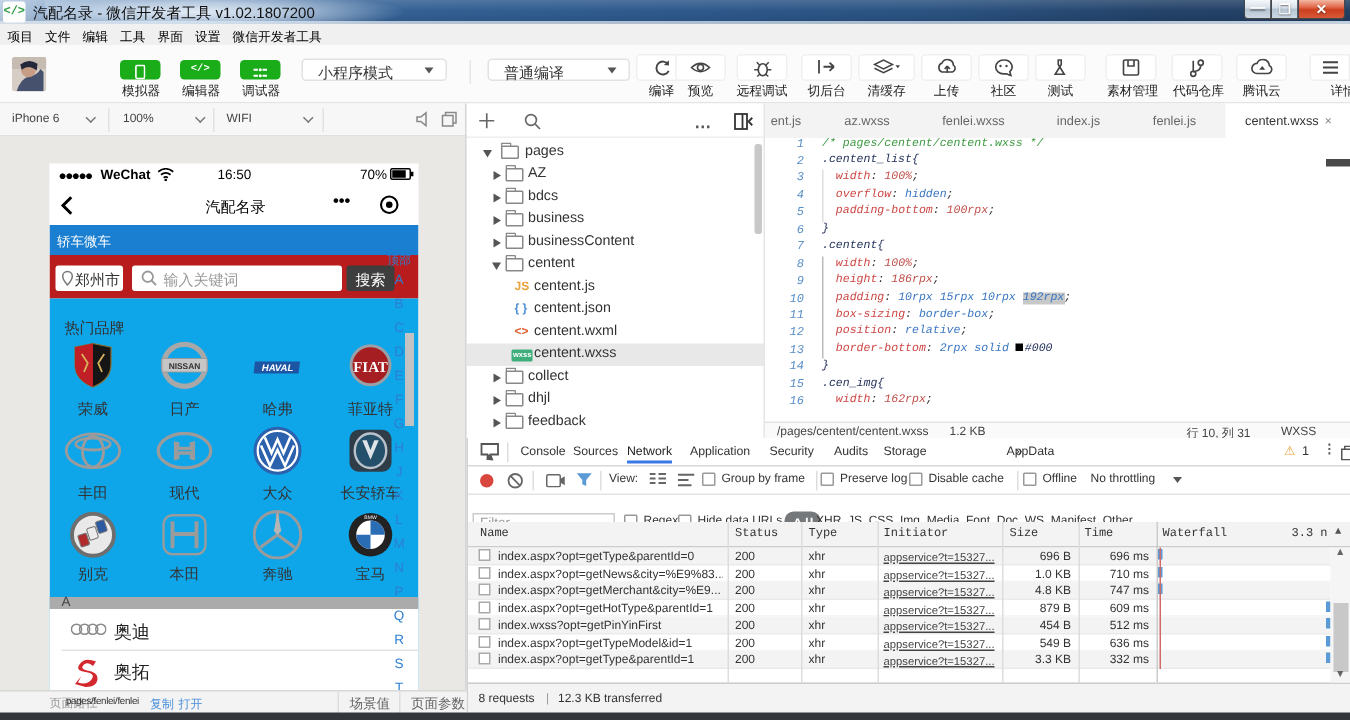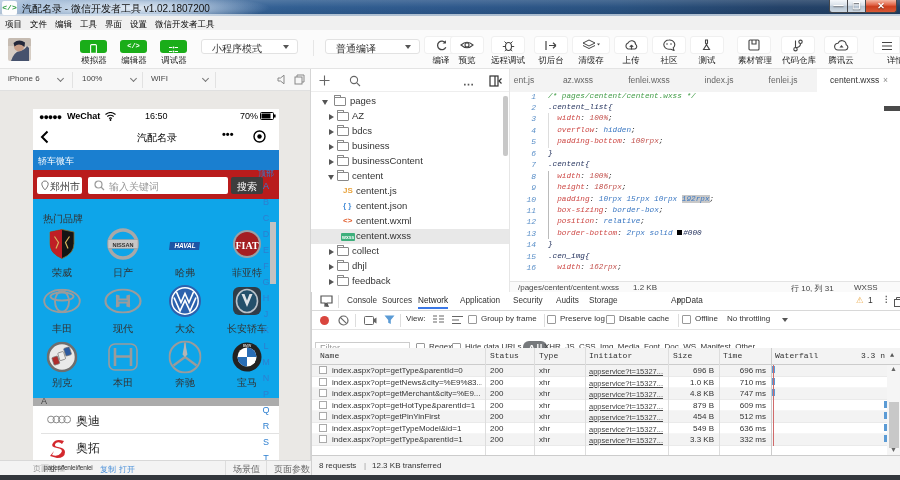--- a/index.html
+++ b/index.html
@@ -658,21 +658,21 @@
           <span class="nm">index.aspx?opt=getHotType&amp;parentId=1</span>
           <span style="left:178px;">200</span>
           <span style="left:227px;">xhr</span>
           <span class="init" style="left:277px;">appservice?t=15327...</span>
           <span class="rsz">879 B</span>
           <span class="rtm">609 ms</span>
           <span class="wfb" style="left:571.5px;"></span>
         </div>
       <div class="nrow" style="top:46px;background:#f3f3f3;">
           <span class="ncb"></span>
-          <span class="nm">index.aspx?opt=getPinYinFirst</span>
+          <span class="nm">index.wxss?opt=getPinYinFirst</span>
           <span style="left:178px;">200</span>
           <span style="left:227px;">xhr</span>
           <span class="init" style="left:277px;">appservice?t=15327...</span>
           <span class="rsz">454 B</span>
           <span class="rtm">512 ms</span>
           <span class="wfb" style="left:571.5px;"></span>
         </div>
       <div class="nrow" style="top:57.5px;">
           <span class="ncb"></span>
           <span class="nm">index.aspx?opt=getTypeModel&amp;id=1</span>

